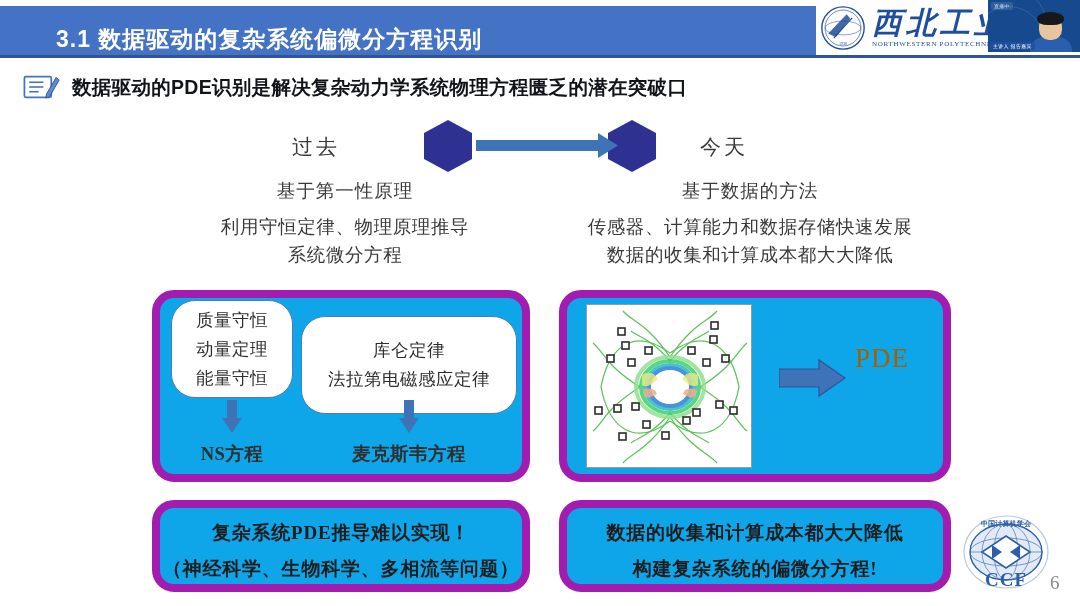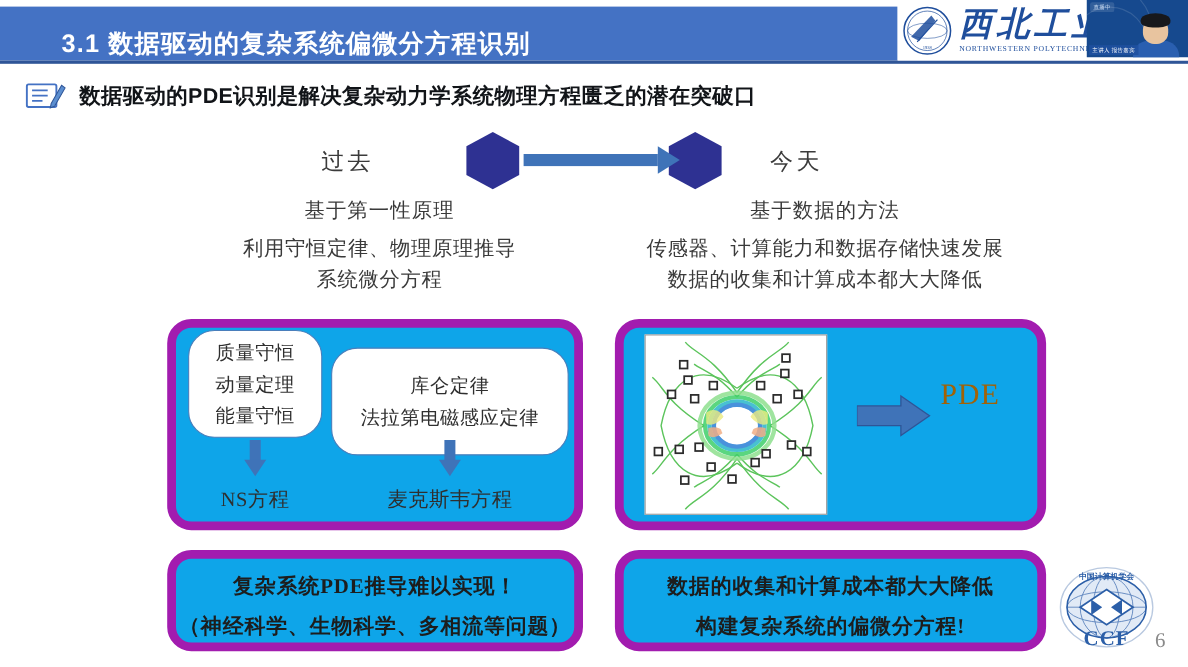--- a/index.html
+++ b/index.html
@@ -120,21 +120,21 @@
     font-family: "Liberation Serif", serif; white-space: nowrap; letter-spacing: .5px;
   }
   .ib-right .ib-line { font-size: 17.5px; }
 
   .darrow { position: absolute; width: 22px; height: 34px; }
   .da1 { left: 221px; top: 400px; }
   .da2 { left: 398px; top: 400px; }
 
   .eqlabel {
     position: absolute; font-size: 18.5px; color: #2f2f2f; text-align: center;
-    font-family: "Liberation Serif", serif; white-space: nowrap; letter-spacing: .5px;
+    font-family: "Liberation Serif", serif; white-space: nowrap; letter-spacing: .5px; font-weight: bold;
   }
   .eq1 { left: 171px; top: 441px; width: 122px; }
   .eq2 { left: 301px; top: 441px; width: 216px; }
 
   
   .fieldbox {
     position: absolute; left: 586px; top: 304px; width: 166px; height: 164px;
     border: 1.5px solid #9a9a9a; background: #fff; overflow: hidden;
   }
   .rarrow { position: absolute; left: 779px; top: 358px; width: 68px; height: 40px; }

